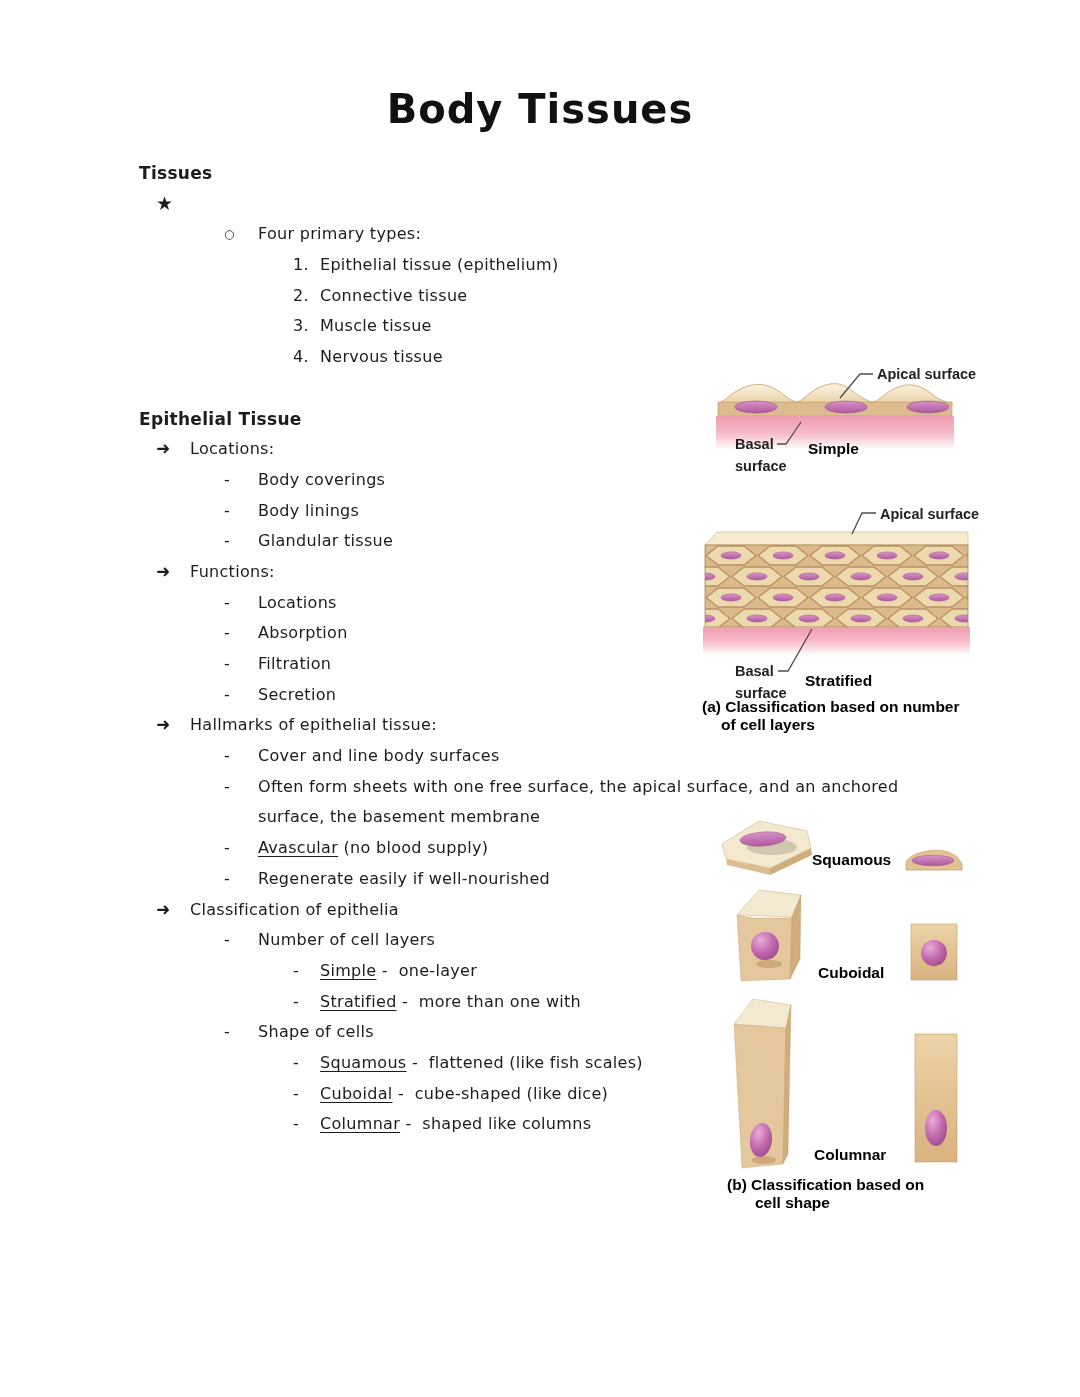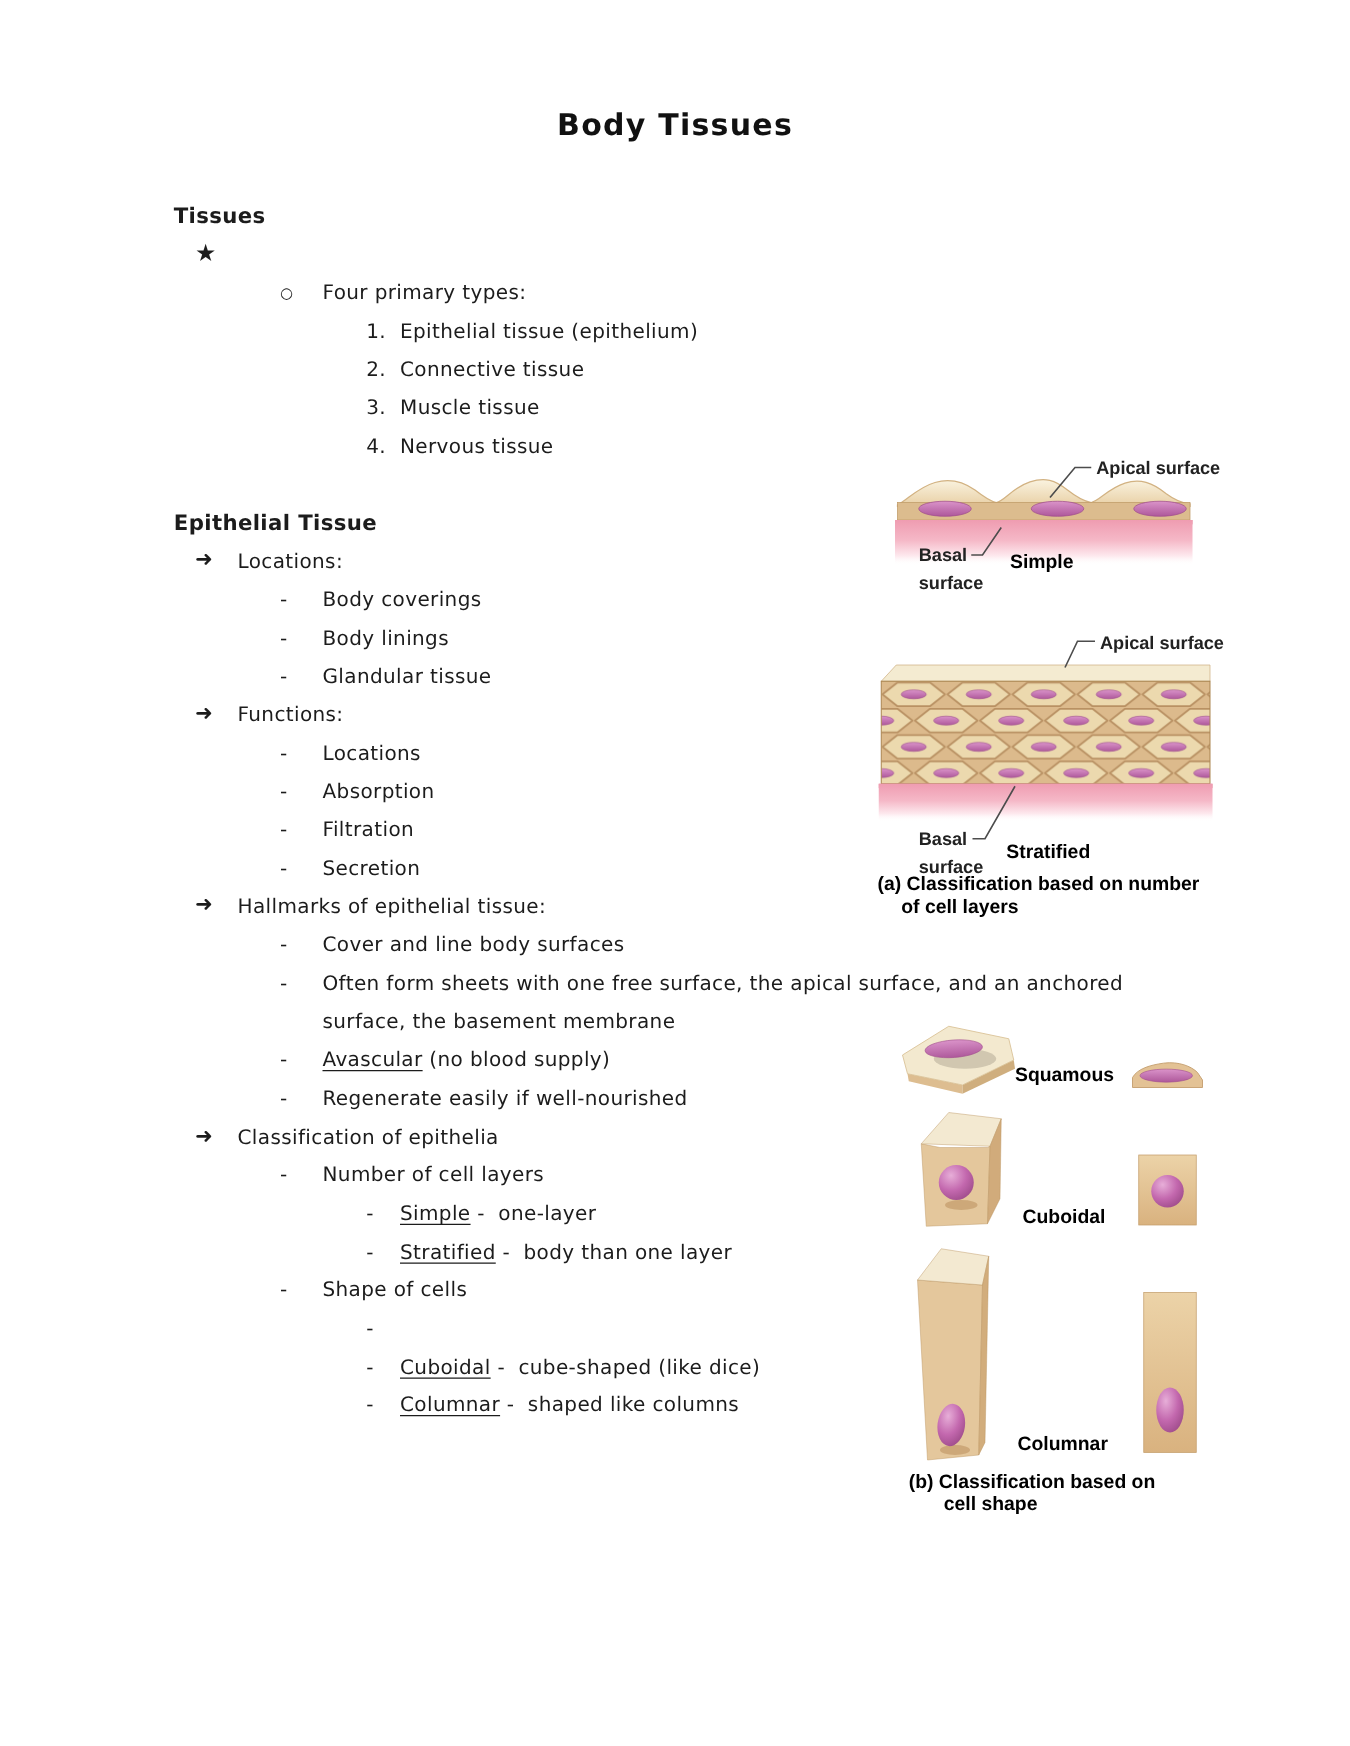--- a/index.html
+++ b/index.html
@@ -7,21 +7,21 @@
     position:relative;
     width:1080px;height:1397px;
     background:#ffffff;
     overflow:hidden;
     font-family:"DejaVu Sans",sans-serif;
     color:#1c1c1c;
   }
   .title{
     position:absolute;left:0;right:0;top:86px;
     text-align:center;
-    font-size:24px;font-weight:bold;letter-spacing:1px;
+    font-size:40px;font-weight:bold;letter-spacing:1px;
     color:#111;
   }
   .notes{
     position:absolute;left:128px;top:160px;width:900px;
   }
   .line{
     position:relative;height:30.7px;
     font-size:16px;letter-spacing:0.3px;
     white-space:pre;
   }
@@ -74,23 +74,23 @@
     <div class="line l2"><span class="bullet">-</span><span class="txt">Secretion</span></div>
     <div class="line l1"><span class="bullet arrow">➜</span><span class="txt">Hallmarks of epithelial tissue:</span></div>
     <div class="line l2"><span class="bullet">-</span><span class="txt">Cover and line body surfaces</span></div>
     <div class="line l2"><span class="bullet">-</span><span class="txt">Often form sheets with one free surface, the apical surface, and an anchored</span></div>
     <div class="line l2"><span class="txt">surface, the basement membrane</span></div>
     <div class="line l2"><span class="bullet">-</span><span class="txt"><span class="u">Avascular</span><span> (no blood supply)</span></span></div>
     <div class="line l2"><span class="bullet">-</span><span class="txt">Regenerate easily if well-nourished</span></div>
     <div class="line l1"><span class="bullet arrow">➜</span><span class="txt">Classification of epithelia</span></div>
     <div class="line l2"><span class="bullet">-</span><span class="txt">Number of cell layers</span></div>
     <div class="line l3"><span class="bullet">-</span><span class="txt"><span class="u">Simple</span><span> -  one-layer</span></span></div>
-    <div class="line l3"><span class="bullet">-</span><span class="txt"><span class="u">Stratified</span><span> -  body than one layer</span></span></div>
+    <div class="line l3"><span class="bullet">-</span><span class="txt"><span class="u">Stratified</span><span> -  more than one with</span></span></div>
     <div class="line l2"><span class="bullet">-</span><span class="txt">Shape of cells</span></div>
-    <div class="line l3"><span class="bullet">-</span></div>
+    <div class="line l3"><span class="bullet">-</span><span class="txt"><span class="u">Squamous</span><span> -  flattened (like fish scales)</span></span></div>
     <div class="line l3"><span class="bullet">-</span><span class="txt"><span class="u">Cuboidal</span><span> -  cube-shaped (like dice)</span></span></div>
     <div class="line l3"><span class="bullet">-</span><span class="txt"><span class="u">Columnar</span><span> -  shaped like columns</span></span></div>
   </div>
 
   <svg class="fig" style="left:690px;top:352px;" width="300" height="395" viewBox="0 0 300 395">
     <defs>
       <linearGradient id="bumpG" x1="0" y1="0" x2="0" y2="1">
         <stop offset="0" stop-color="#faf3e0"></stop>
           <stop offset="1" stop-color="#e8cfa4"></stop>
       </linearGradient>

